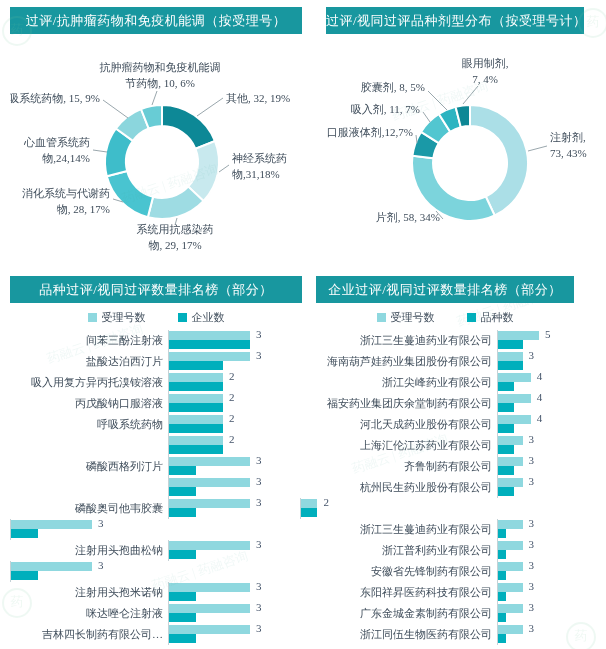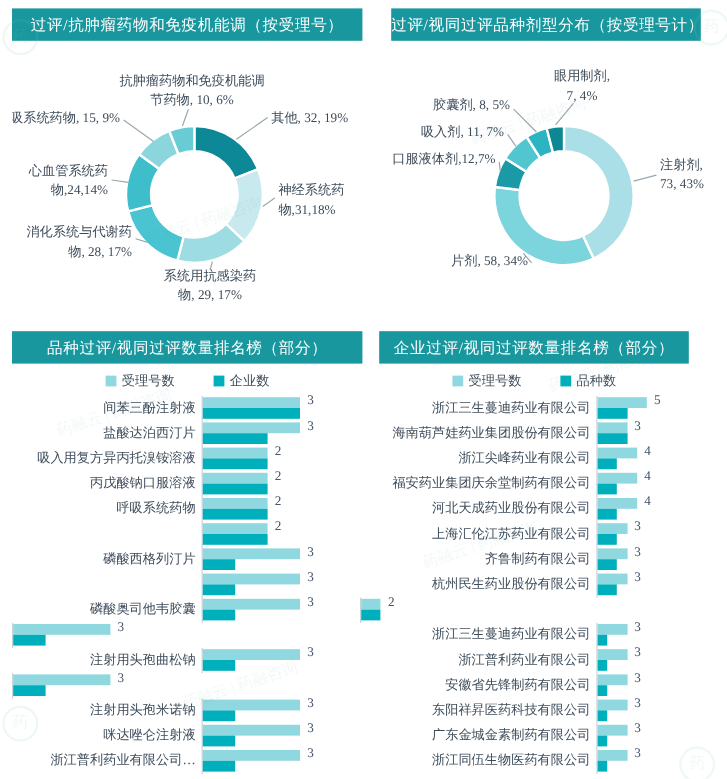--- a/index.html
+++ b/index.html
@@ -211,21 +211,21 @@
         </div>
         <div class="bar-row">
           <div class="cat" style="width: 153px;">咪达唑仑注射液</div>
           <div class="plot">
             <div class="bar s0" style="width: 81px;"></div>
             <div class="bar s1" style="width: 27px;"></div>
             <span class="val" style="left: 87px;">3</span>
           </div>
         </div>
         <div class="bar-row">
-          <div class="cat" style="width: 153px;">浙江普利药业有限公司…</div>
+          <div class="cat" style="width: 153px;">吉林四长制药有限公司…</div>
           <div class="plot">
             <div class="bar s0" style="width: 81px;"></div>
             <div class="bar s1" style="width: 27px;"></div>
             <span class="val" style="left: 87px;">3</span>
           </div>
         </div>
       </div>
   </div>
 
   <div class="panel br">

